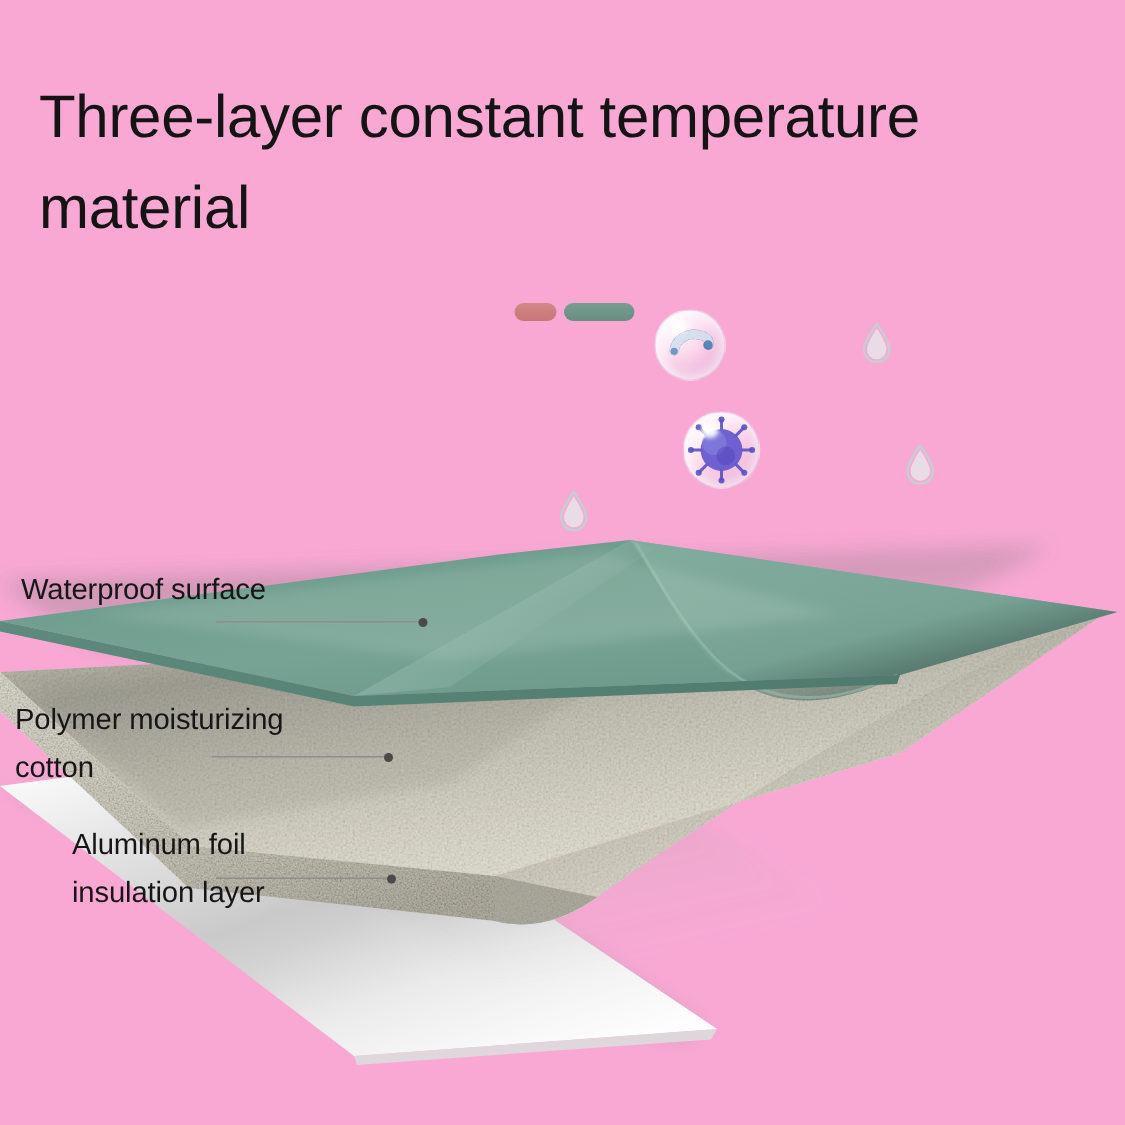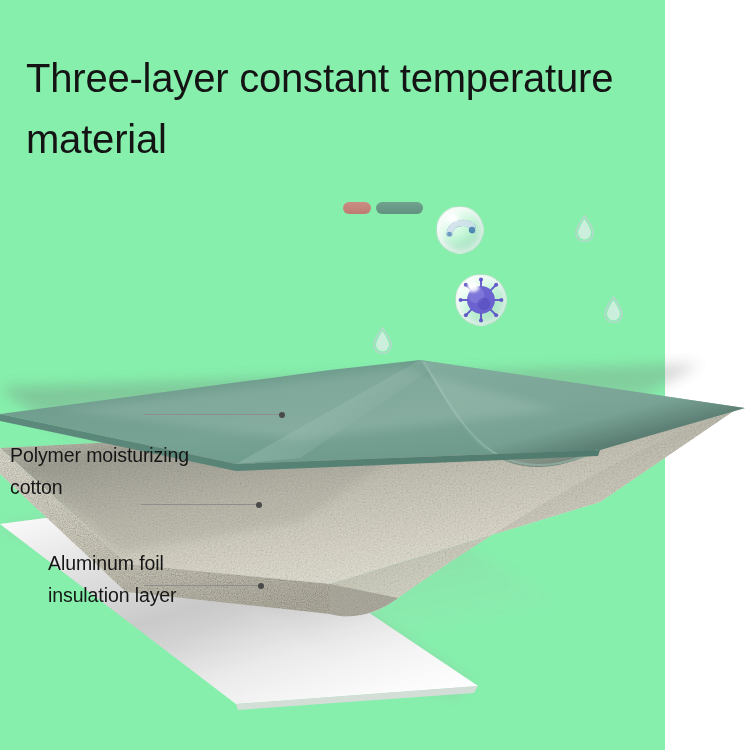--- a/index.html
+++ b/index.html
@@ -5,22 +5,22 @@
   * { margin:0; padding:0; box-sizing:border-box; }
 
   html, body {
     width:750px; height:750px;
     overflow:hidden;
     font-family:"Liberation Sans", sans-serif;
   }
 
   #poster {
     position:relative;
-    width:665px; height:750px;
-    background:#86efac;
+    width:750px; height:750px;
+    background:#f9a8d4;
   }
 
   
   .title-block {
     position:absolute;
     left:26px; top:48px;
     width:700px;
     font-size:40px;
     line-height:1.52;
     color:#141414;
@@ -80,21 +80,21 @@
   
   .label {
     position:absolute;
     font-size:19.5px;
     line-height:1.62;
     color:#161616;
     white-space:pre-line;
     letter-spacing:-0.1px;
   }
   .label-waterproof { left:14px;  top:378px; }
-  .label-polymer    { left:10px;  top:440px; }
+  .label-polymer    { left:10px;  top:465px; }
   .label-foil       { left:8px;   top:548px;margin-left:40px; }
 
   
   .leader { position:absolute; height:1px; background:#8e8e8e; }
   .leader::after{
     content:"";
     position:absolute; right:-3px; top:-2.5px;
     width:6px; height:6px; border-radius:50%;
     background:#4a4a4a;
   }
@@ -297,20 +297,21 @@
 
         <path d="M0 62 L236 112 L600 98 L598 104 L236 119 L0 69 Z" fill="url(#gEdgeGreen)"></path>
       </g>
     </svg>
   </div>
 
   <div class="leader leader-1"></div>
   <div class="leader leader-2"></div>
   <div class="leader leader-3"></div>
 
+  <div class="label label-waterproof">Waterproof surface</div>
 
   <div class="label label-polymer">Polymer moisturizing
 cotton</div>
 
   <div class="label label-foil">Aluminum foil
 insulation layer</div>
 
 </div>
 
 </body></html>

